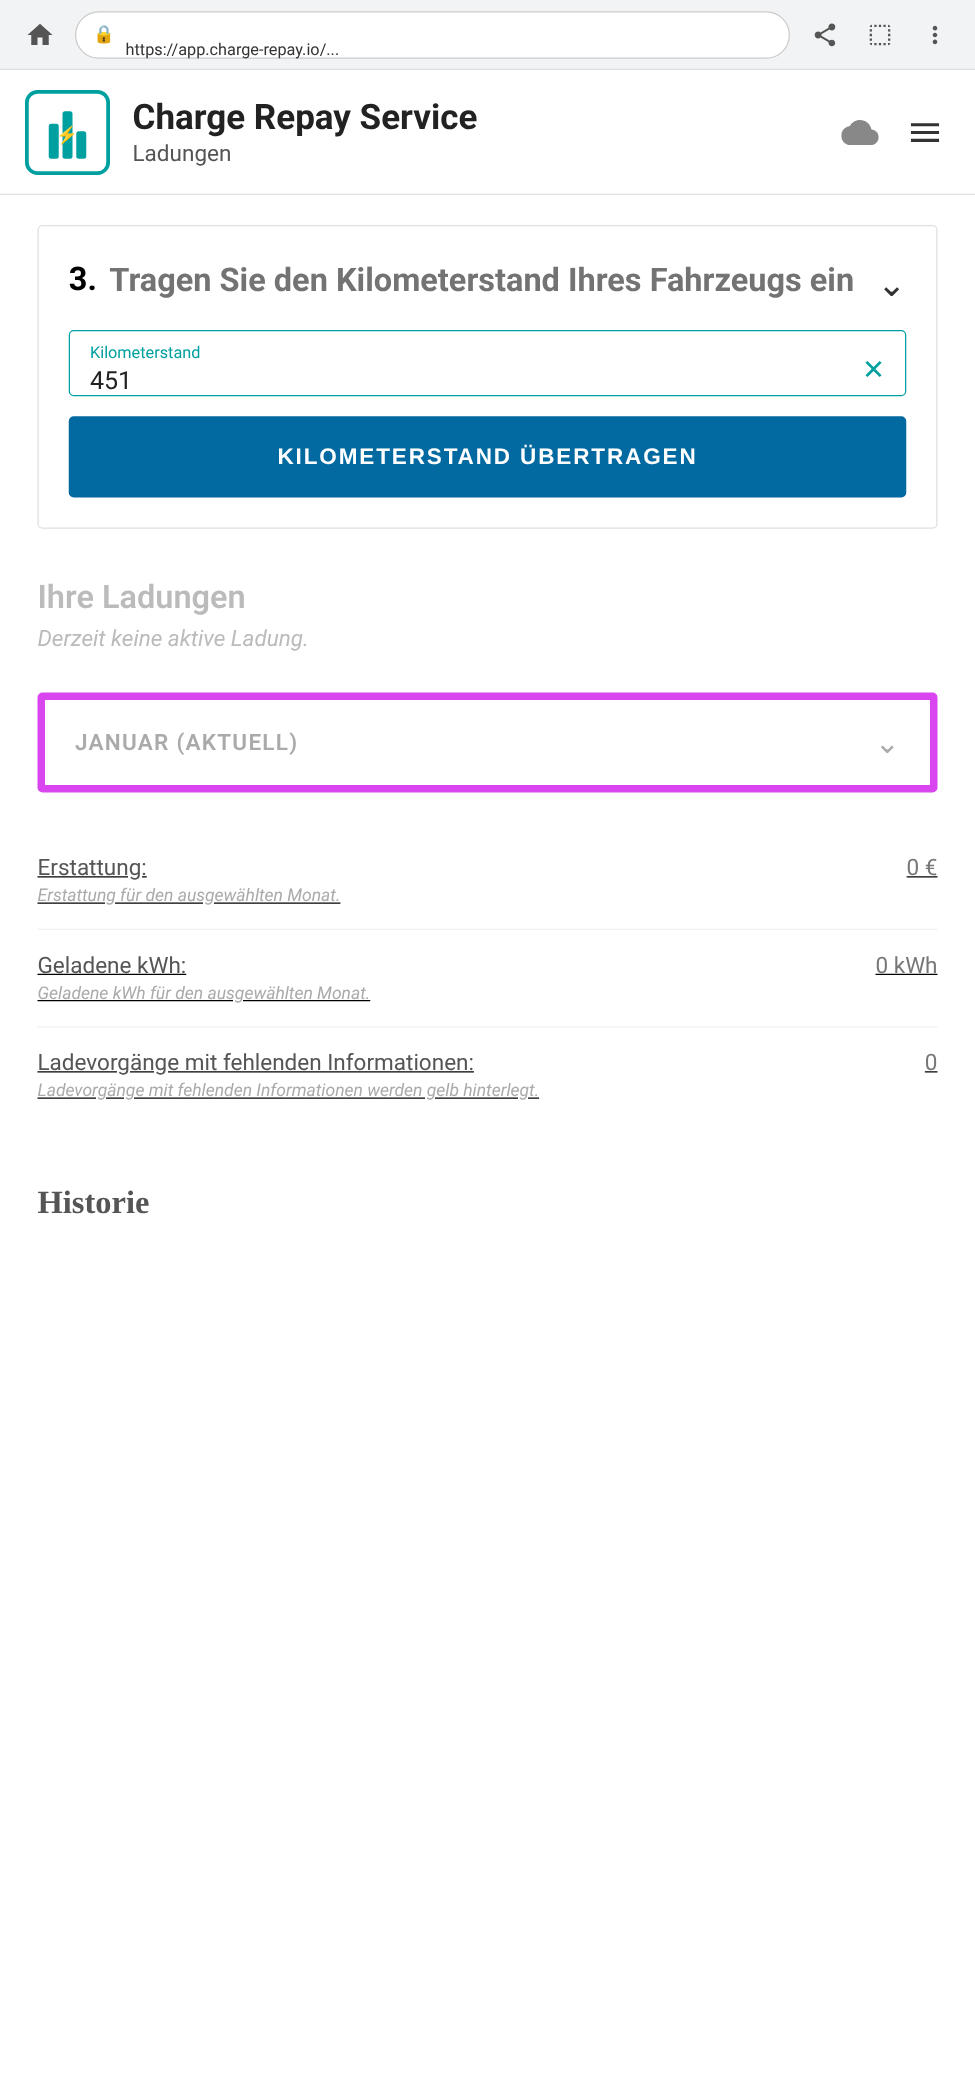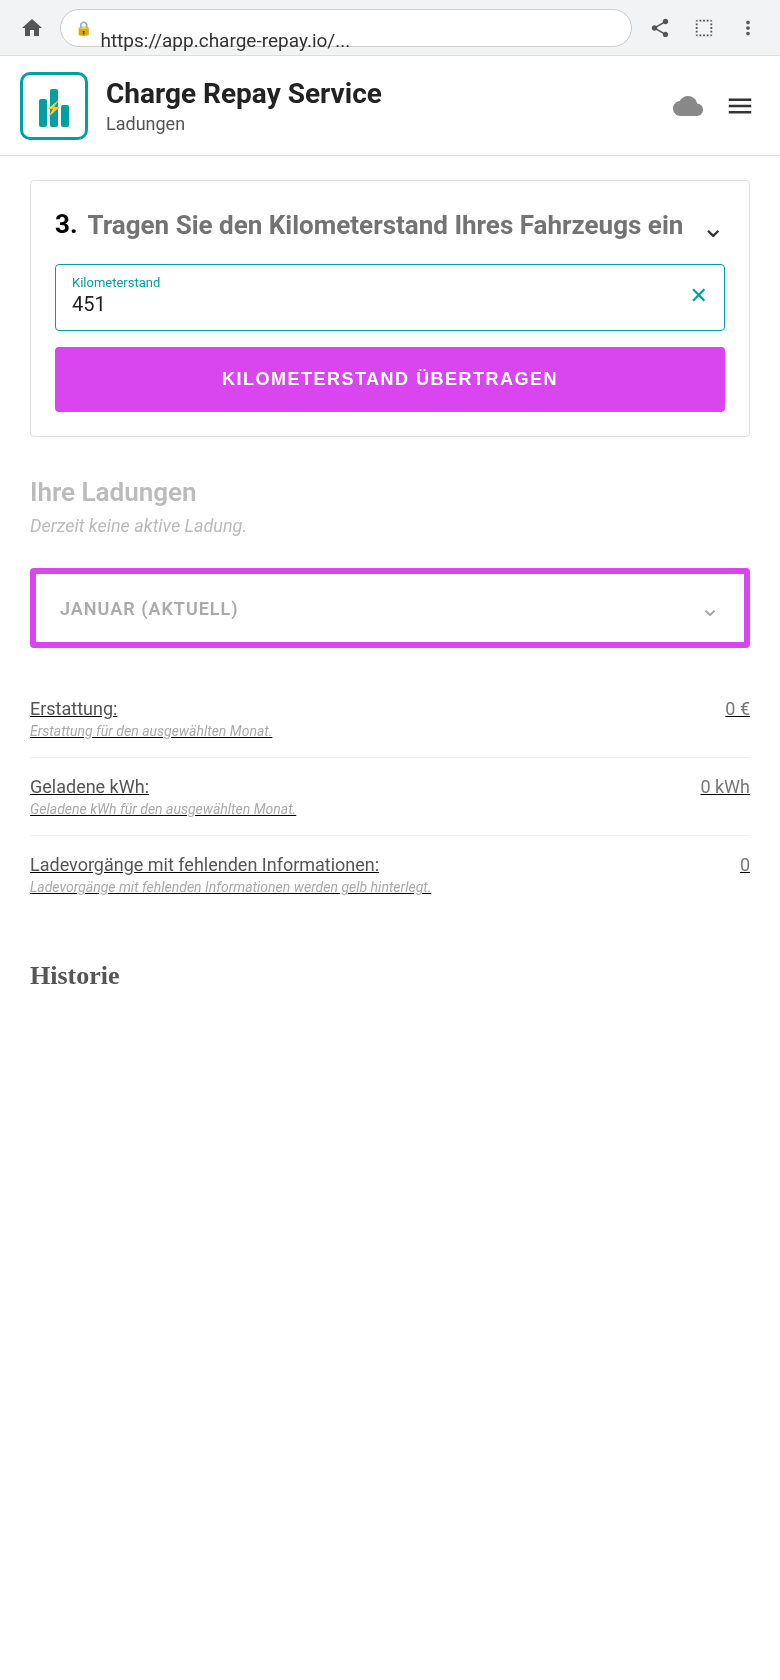--- a/index.html
+++ b/index.html
@@ -33,21 +33,21 @@
       background: #fff;
       border: 1px solid #ccc;
       border-radius: 20px;
       padding: 6px 14px;
       display: flex;
       align-items: center;
       gap: 8px;
       height: 38px;
     }
     .lock-icon { font-size: 14px; color: #555; }
-    .url-text { font-size: 19px; color: #333; margin-top: 25px; }
+    .url-text { font-size: 13px; color: #333; margin-top: 25px; }
     .browser-actions {
       display: flex; gap: 8px; align-items: center;
     }
     .browser-action-btn {
       width: 36px; height: 36px;
       display: flex; align-items: center; justify-content: center;
       color: #555; font-size: 20px; cursor: pointer;
     }
 
     
@@ -155,21 +155,21 @@
       font-size: 17px;
       color: #444;
       line-height: 1.5;
       margin-bottom: 24px;
     }
 
     
     .input-wrapper {
       border: 1px solid #00a0a0;
       border-radius: 4px;
-      padding: 10px 16px 14px 16px;
+      padding: 10px 16px 0 16px;
       display: flex;
       align-items: center;
       justify-content: space-between;
       margin-bottom: 16px;
       background: #fff;
     }
     .input-inner { flex: 1; }
     .input-label {
       font-size: 13px;
       color: #00a0a0;
@@ -182,21 +182,21 @@
     .input-clear-btn {
       color: #00a0a0;
       font-size: 22px;
       cursor: pointer;
       margin-left: 10px;
     }
 
     
     .submit-btn {
       width: 100%;
-      background: #d946ef;
+      background: #0369a1;
       color: #fff;
       border: none;
       border-radius: 4px;
       padding: 22px;
       font-size: 18px;
       font-weight: 700;
       letter-spacing: 1.5px;
       text-transform: uppercase;
       cursor: pointer;
       text-align: center;

